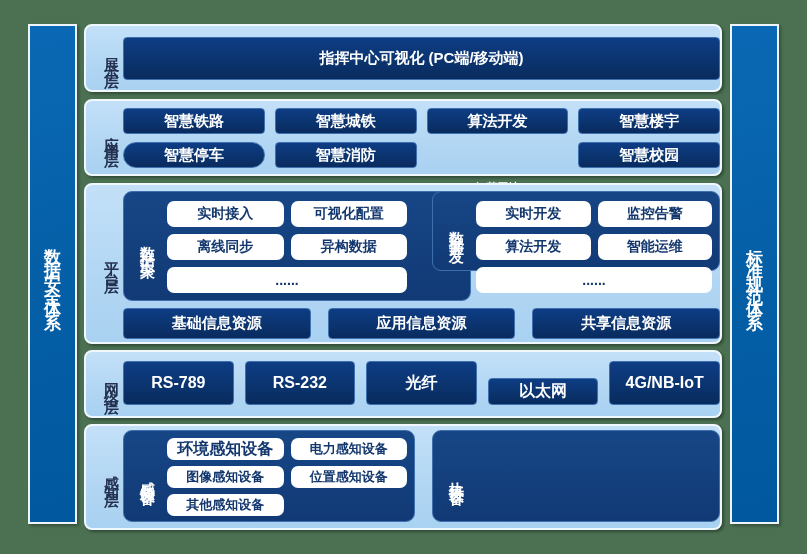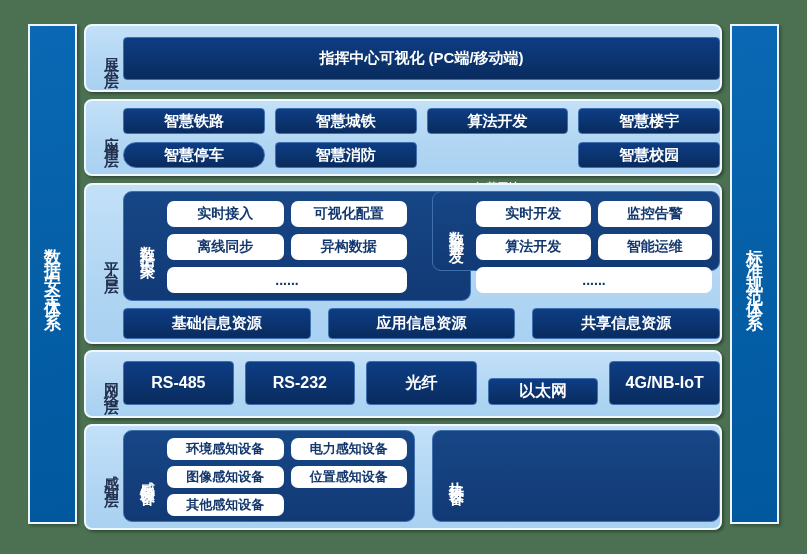--- a/index.html
+++ b/index.html
@@ -189,39 +189,39 @@
       <div class="navy" style="font-size:15px;">应用信息资源</div>
       <div class="navy" style="font-size:15px;">共享信息资源</div>
     </div>
   </div>
 
   <div class="panel" style="top:350px;height:68px;">
     <div class="layer-label">
       <span class="vtext">网络层</span>
     </div>
     <div class="grid" style="left:37px;top:9px;width:597px;grid-template-columns:repeat(5,1fr);column-gap:11px;grid-auto-rows:44px;">
-      <div class="navy" style="font-size:16px;">RS-485</div>
+      <div class="navy" style="font-size:16px;">RS-789</div>
       <div class="navy" style="font-size:16px;">RS-232</div>
       <div class="navy" style="font-size:16px;">光纤</div>
       <div class="navy" style="font-size:16px;margin-top:17px;">以太网</div>
       <div class="navy" style="font-size:16px;text-align:center;">4G/NB-IoT</div>
     </div>
   </div>
 
   <div class="panel" style="top:424px;height:106px;">
     <div class="layer-label">
       <span class="vtext">感知层</span>
     </div>
 
     <div class="group" style="left:37px;top:4px;width:292px;height:92px;">
       <div class="group-title">
         <span class="vtext" style="letter-spacing:3px;">感知设备</span>
       </div>
       <div class="grid" style="left:43px;top:7px;width:240px;grid-template-columns:1fr 1fr;column-gap:7px;row-gap:6px;grid-auto-rows:22px;">
-        <div class="pill" style="font-size:13px;">环境感知设备</div>
+        <div class="pill" style="font-size:16px;">环境感知设备</div>
         <div class="pill" style="font-size:13px;">电力感知设备</div>
         <div class="pill" style="font-size:13px;">图像感知设备</div>
         <div class="pill" style="font-size:13px;">位置感知设备</div>
         <div class="pill" style="font-size:13px;">其他感知设备</div>
       </div>
     </div>
 
     <div class="group" style="left:346px;top:4px;width:288px;height:92px;">
       <div class="group-title">
         <span class="vtext" style="letter-spacing:3px;">执行设备</span>

